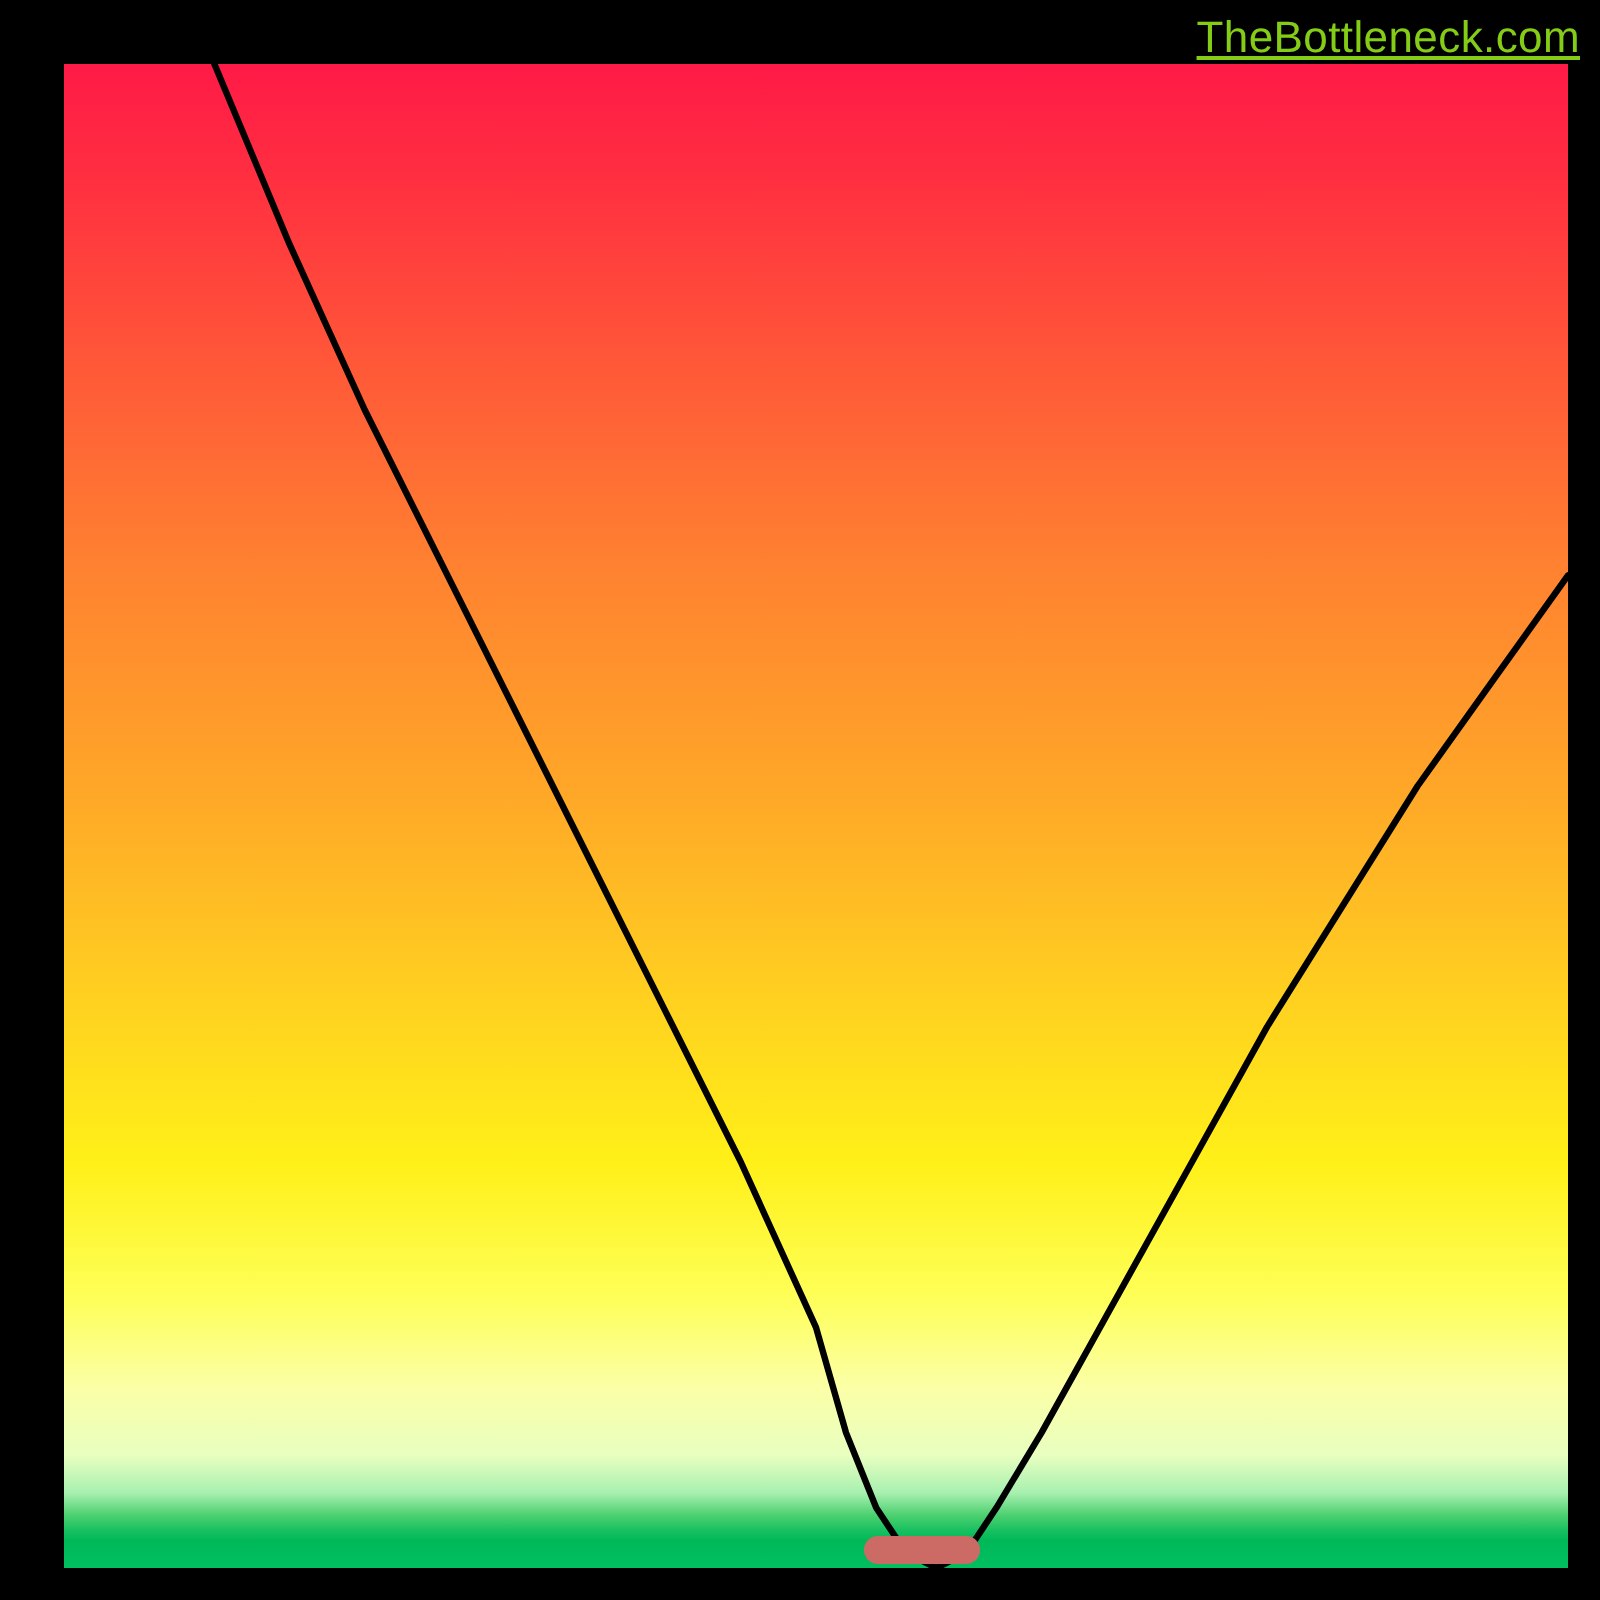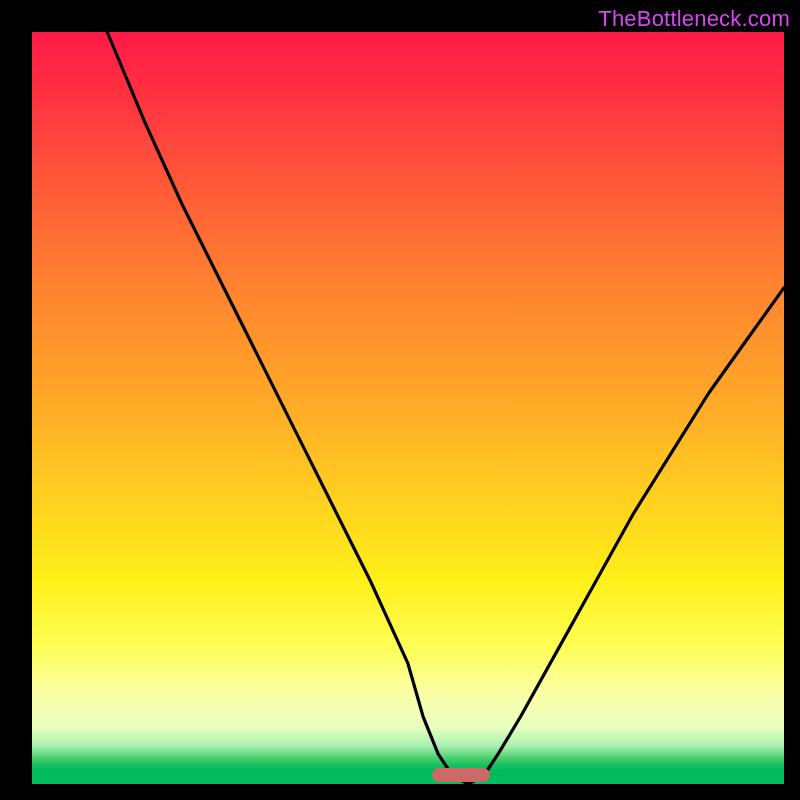--- a/index.html
+++ b/index.html
@@ -40,24 +40,25 @@
       #4cd070 96.5%,
       #18c060 97.5%,
       #00b858 98.2%,
       #00c060 100%
     );
   }
   .watermark {
     position: absolute;
     top: 6px;
     right: 10px;
-    color: #d946ef;
+    color: #84cc16;
     font-size: 22px;
     letter-spacing: 0.2px;
     font-weight: 400;
+    text-decoration: underline;
   }
   svg.curve {
     position: absolute;
     left: 0;
     top: 0;
     width: 752px;
     height: 752px;
   }
   .marker {
     position: absolute;

